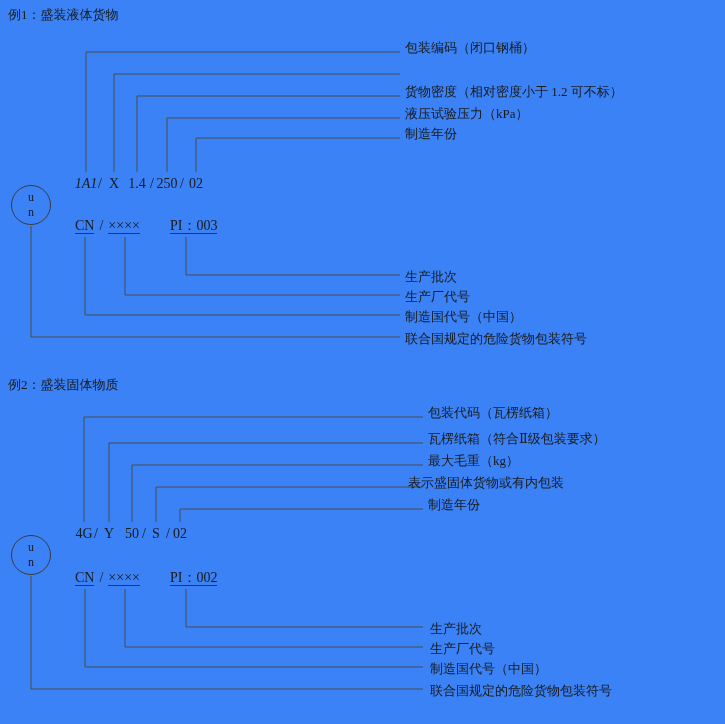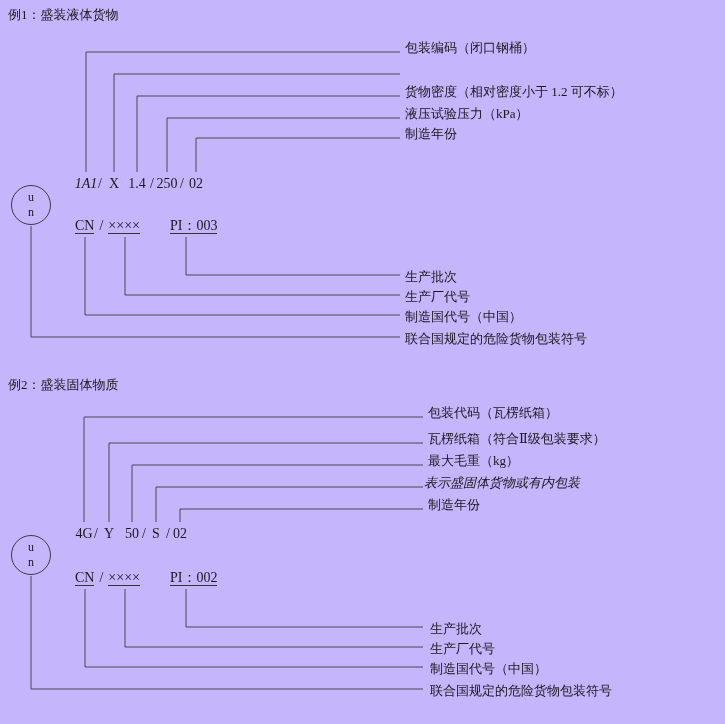--- a/index.html
+++ b/index.html
@@ -1,20 +1,20 @@
 <!DOCTYPE html>
 <html><head>
 <meta charset="utf-8">
 <style>
   html, body { margin: 0; padding: 0; background: #ffffff; }
   #page {
     position: relative;
     width: 725px;
     height: 724px;
-    background: #c4b5fd;
+    background: #3b82f6;
     font-family: "Liberation Serif", "DejaVu Serif", serif;
     color: #1a1a1a;
     overflow: hidden;
   }
   #lines-svg {
     position: absolute;
     left: 0; top: 0;
     width: 725px; height: 724px;
   }
   #lines-svg path {
@@ -126,21 +126,21 @@
   <span class="label" style="left:405px; top:268px;">生产批次</span>
   <span class="label" style="left:405px; top:288px;">生产厂代号</span>
   <span class="label" style="left:405px; top:308px;">制造国代号（中国）</span>
   <span class="label" style="left:405px; top:330px;">联合国规定的危险货物包装符号</span>
 
   <span class="example-title" style="left:8px; top:376px;">例2：盛装固体物质</span>
 
   <span class="label" style="left:428px; top:404px;">包装代码（瓦楞纸箱）</span>
   <span class="label" style="left:428px; top:430px;">瓦楞纸箱（符合Ⅱ级包装要求）</span>
   <span class="label" style="left:428px; top:452px;">最大毛重（kg）</span>
-  <span class="label" style="left:424px; top:474px;font-style:italic;">表示盛固体货物或有内包装</span>
+  <span class="label" style="left:408px; top:474px;">表示盛固体货物或有内包装</span>
   <span class="label" style="left:428px; top:496px;">制造年份</span>
 
   <div class="un-circle" style="left:11px; top:535px;">
     <span>u</span>
     <span>n</span>
   </div>
 
   <span class="code-part" style="left:84px;  top:526px;">4G</span>
   <span class="code-part" style="left:96px;  top:526px;">/</span>
   <span class="code-part" style="left:109px; top:526px;">Y</span>

